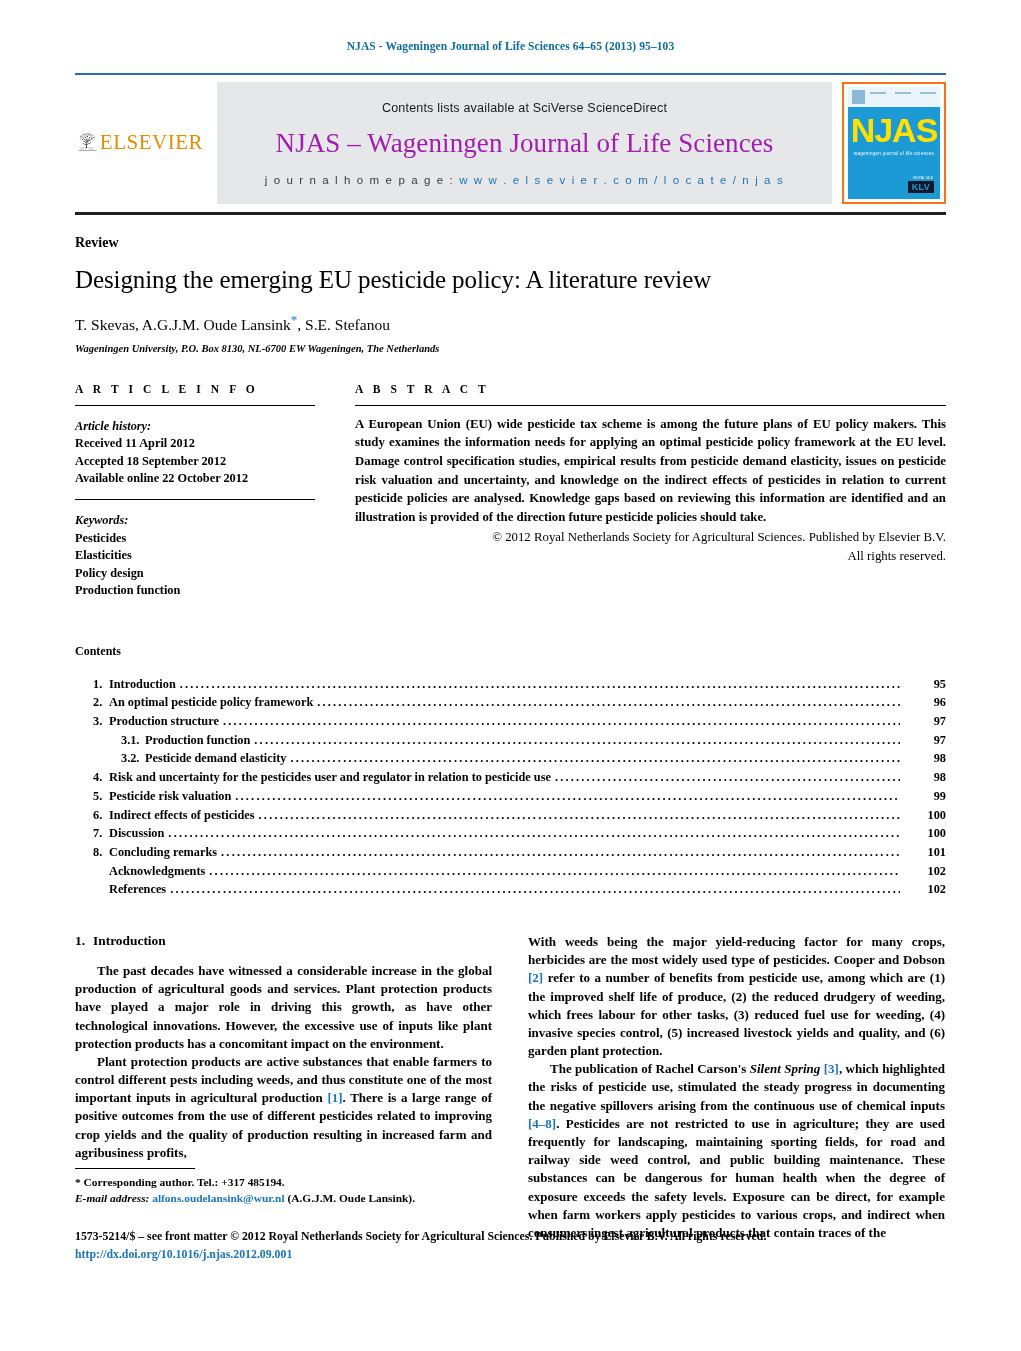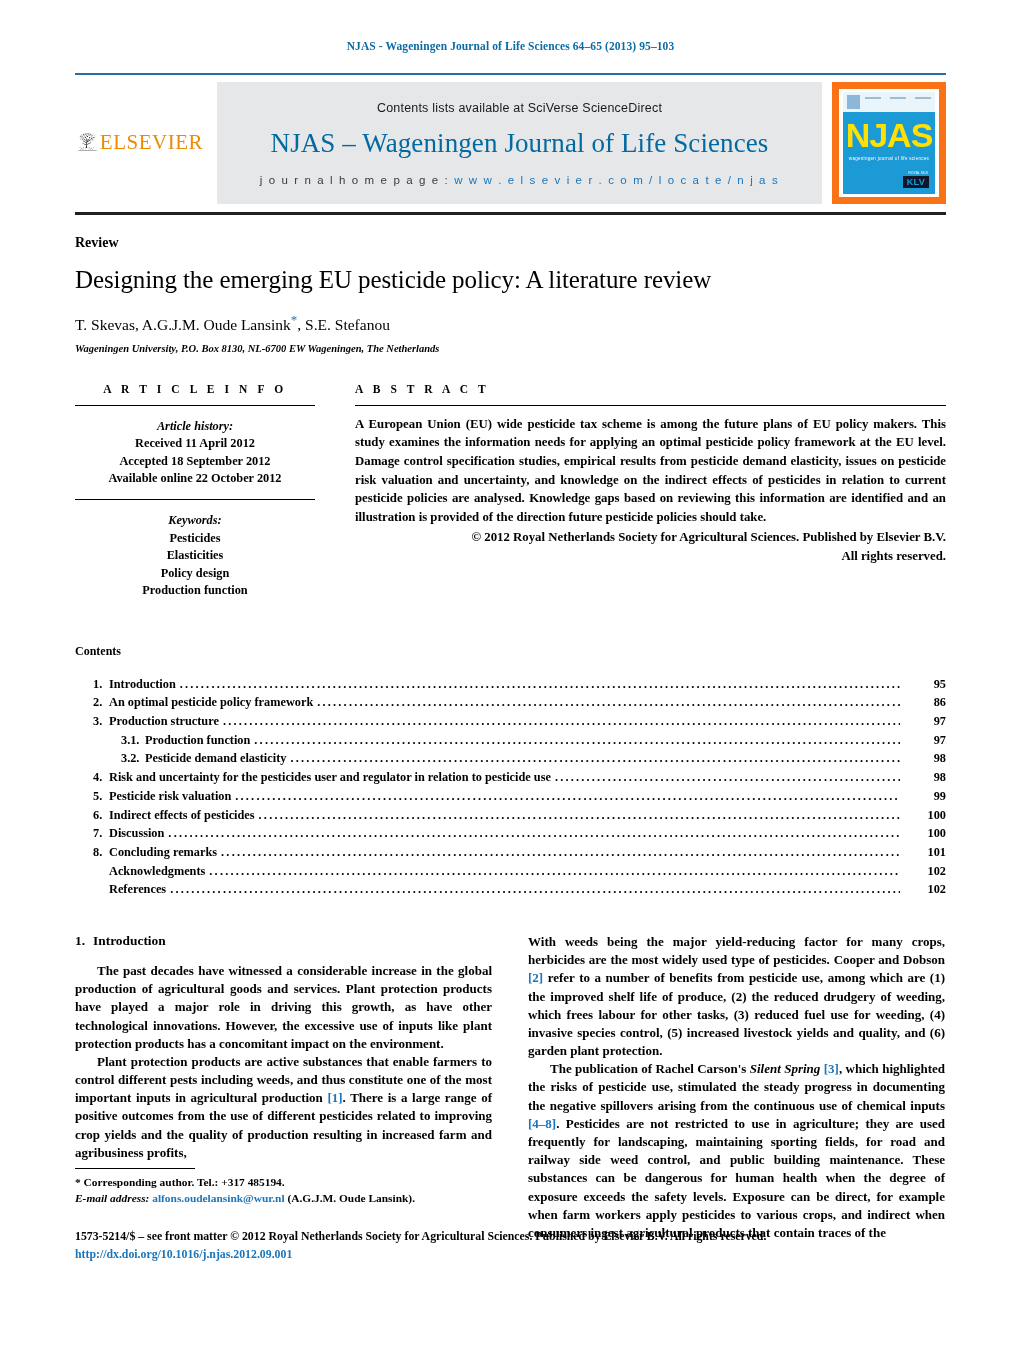--- a/index.html
+++ b/index.html
@@ -76,36 +76,36 @@
   }
   .contents-line {
     font-family: "Liberation Sans", sans-serif;
     font-size: 12.5px;
     color: #1a1a1a;
     letter-spacing: .2px;
   }
   .journal-name {
     font-family: "Liberation Serif", serif;
     font-size: 27px;
-    color: #0369a1;
+    color: #a21caf;
     margin: 13px 0 15px 0;
     letter-spacing: .1px;
   }
   .homepage {
     font-family: "Liberation Sans", sans-serif;
     font-size: 11.5px;
     letter-spacing: 1.6px;
     color: #3c3c3c;
   }
   .homepage .url { color: #1a75bb; }
   .cover {
     width: 100px;
     flex: 0 0 100px;
     background: #ffffff;
-    border: 7px solid #f97316;
+    border: 2px solid #f97316;
     position: relative;
     overflow: hidden;
   }
   .cover-inner {
     position: absolute;
     left: 4px; right: 4px; top: 3px; bottom: 3px;
     background: #1c9ad6;
   }
   .cover-top {
     position: absolute;
@@ -191,21 +191,21 @@
     font-weight: bold;
     font-size: 10.5px;
     margin-top: 9px;
   }
 
   
   .info-abstract {
     display: flex;
     margin-top: 29px;
   }
-  .col-info { width: 240px; flex: 0 0 240px; text-align: center; }
+  .col-info { width: 240px; flex: 0 0 240px; }
   .col-abs  { flex: 1 1 auto; margin-left: 40px; }
   .sect-head {
     font-family: "Liberation Serif", serif;
     font-weight: bold;
     font-size: 11.5px;
     letter-spacing: 3.6px;
   }
   .hr-thin { border-top: 1px solid #000; margin-top: 10px; }
   .hr-thin2 { border-top: 1px solid #000; margin-top: 12px; }
   .info-block { font-size: 12.3px; line-height: 1.42; margin-top: 12px; font-weight: bold;}
@@ -215,21 +215,21 @@
     line-height: 1.46;
     text-align: justify;
     margin-top: 9px;
     font-weight: bold;
   }
   .abs-copy {
     font-size: 12.8px;
     line-height: 1.46;
     text-align: right;
     margin-top: 1px;
-    font-weight: bold;
+    font-weight: normal;
   }
 
   
   .contents-head {
     font-family: "Liberation Serif", serif;
     font-weight: bold;
     font-size: 12px;
     margin-top: 44px;
   }
   .toc { margin-top: 16px; }
@@ -450,21 +450,21 @@
       <div class="toc-row">
         <span class="toc-num">1.</span>
         <span class="toc-label">Introduction</span>
         <span class="toc-dots">............................................................................................................................................................................................................................</span>
         <span class="toc-page">95</span>
       </div>
       <div class="toc-row">
         <span class="toc-num">2.</span>
         <span class="toc-label">An optimal pesticide policy framework</span>
         <span class="toc-dots">............................................................................................................................................................................................................................</span>
-        <span class="toc-page">86</span>
+        <span class="toc-page">96</span>
       </div>
       <div class="toc-row">
         <span class="toc-num">3.</span>
         <span class="toc-label">Production structure</span>
         <span class="toc-dots">............................................................................................................................................................................................................................</span>
         <span class="toc-page">97</span>
       </div>
       <div class="toc-row">
         <span class="toc-num sub">3.1.</span>
         <span class="toc-label">Production function</span>

